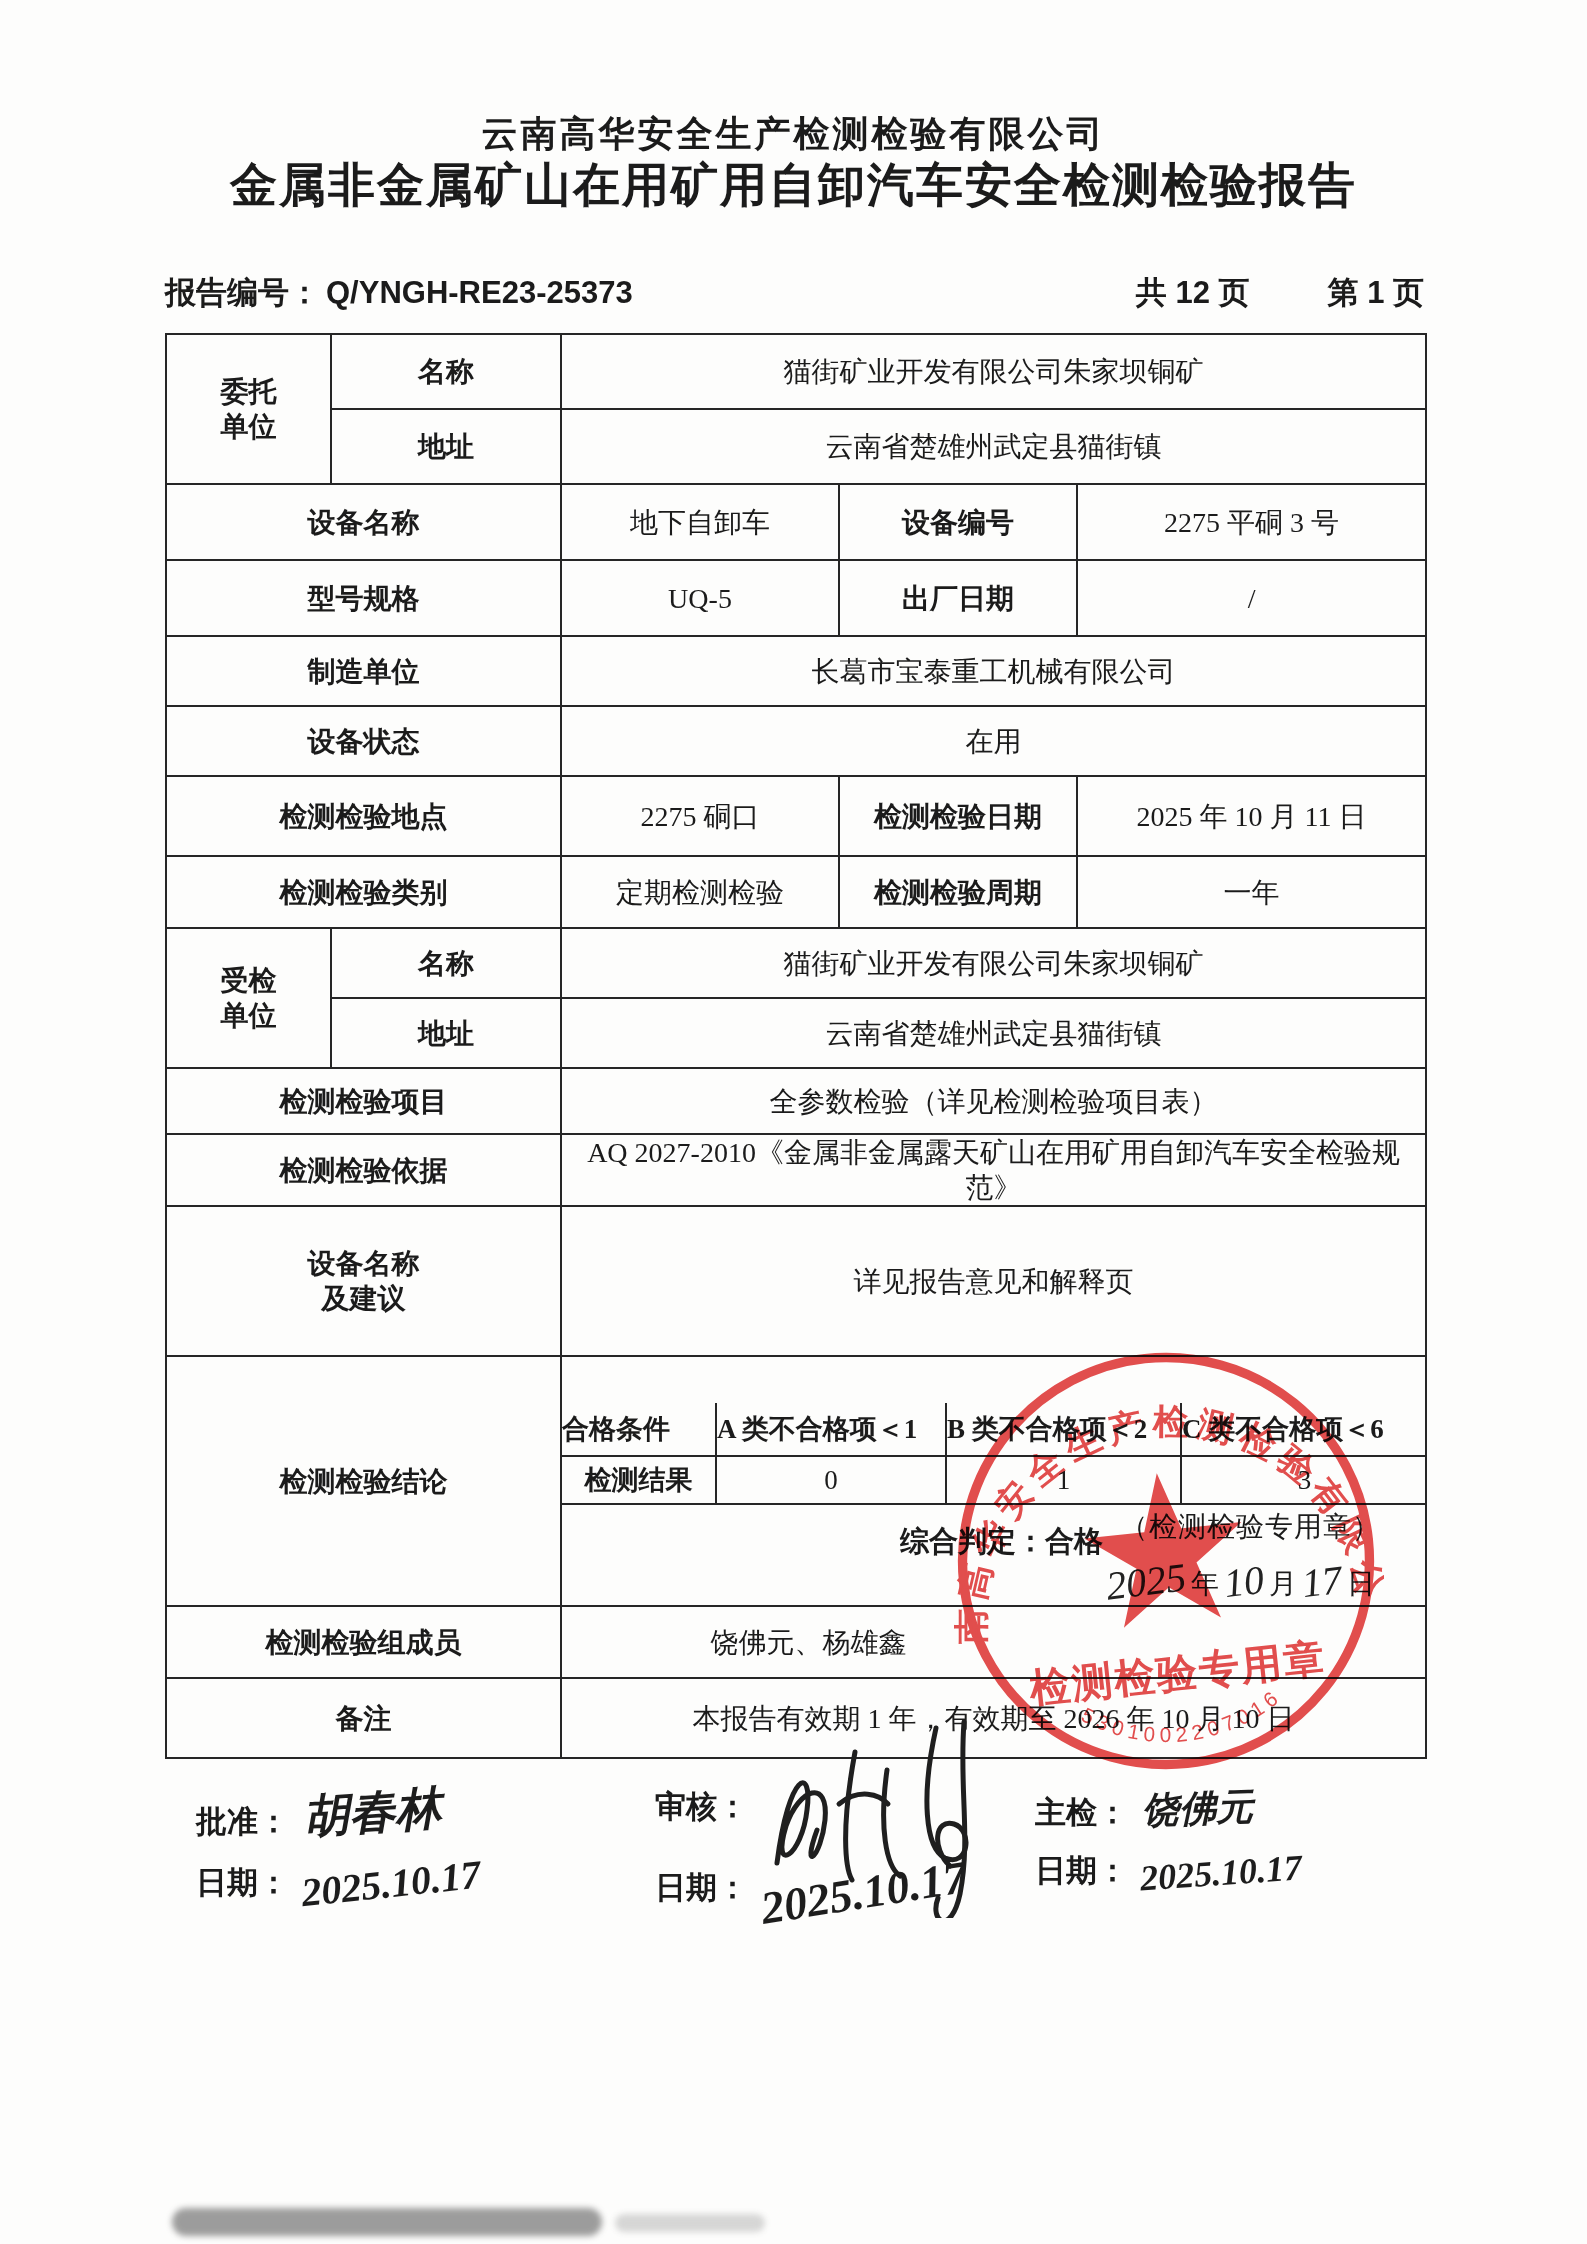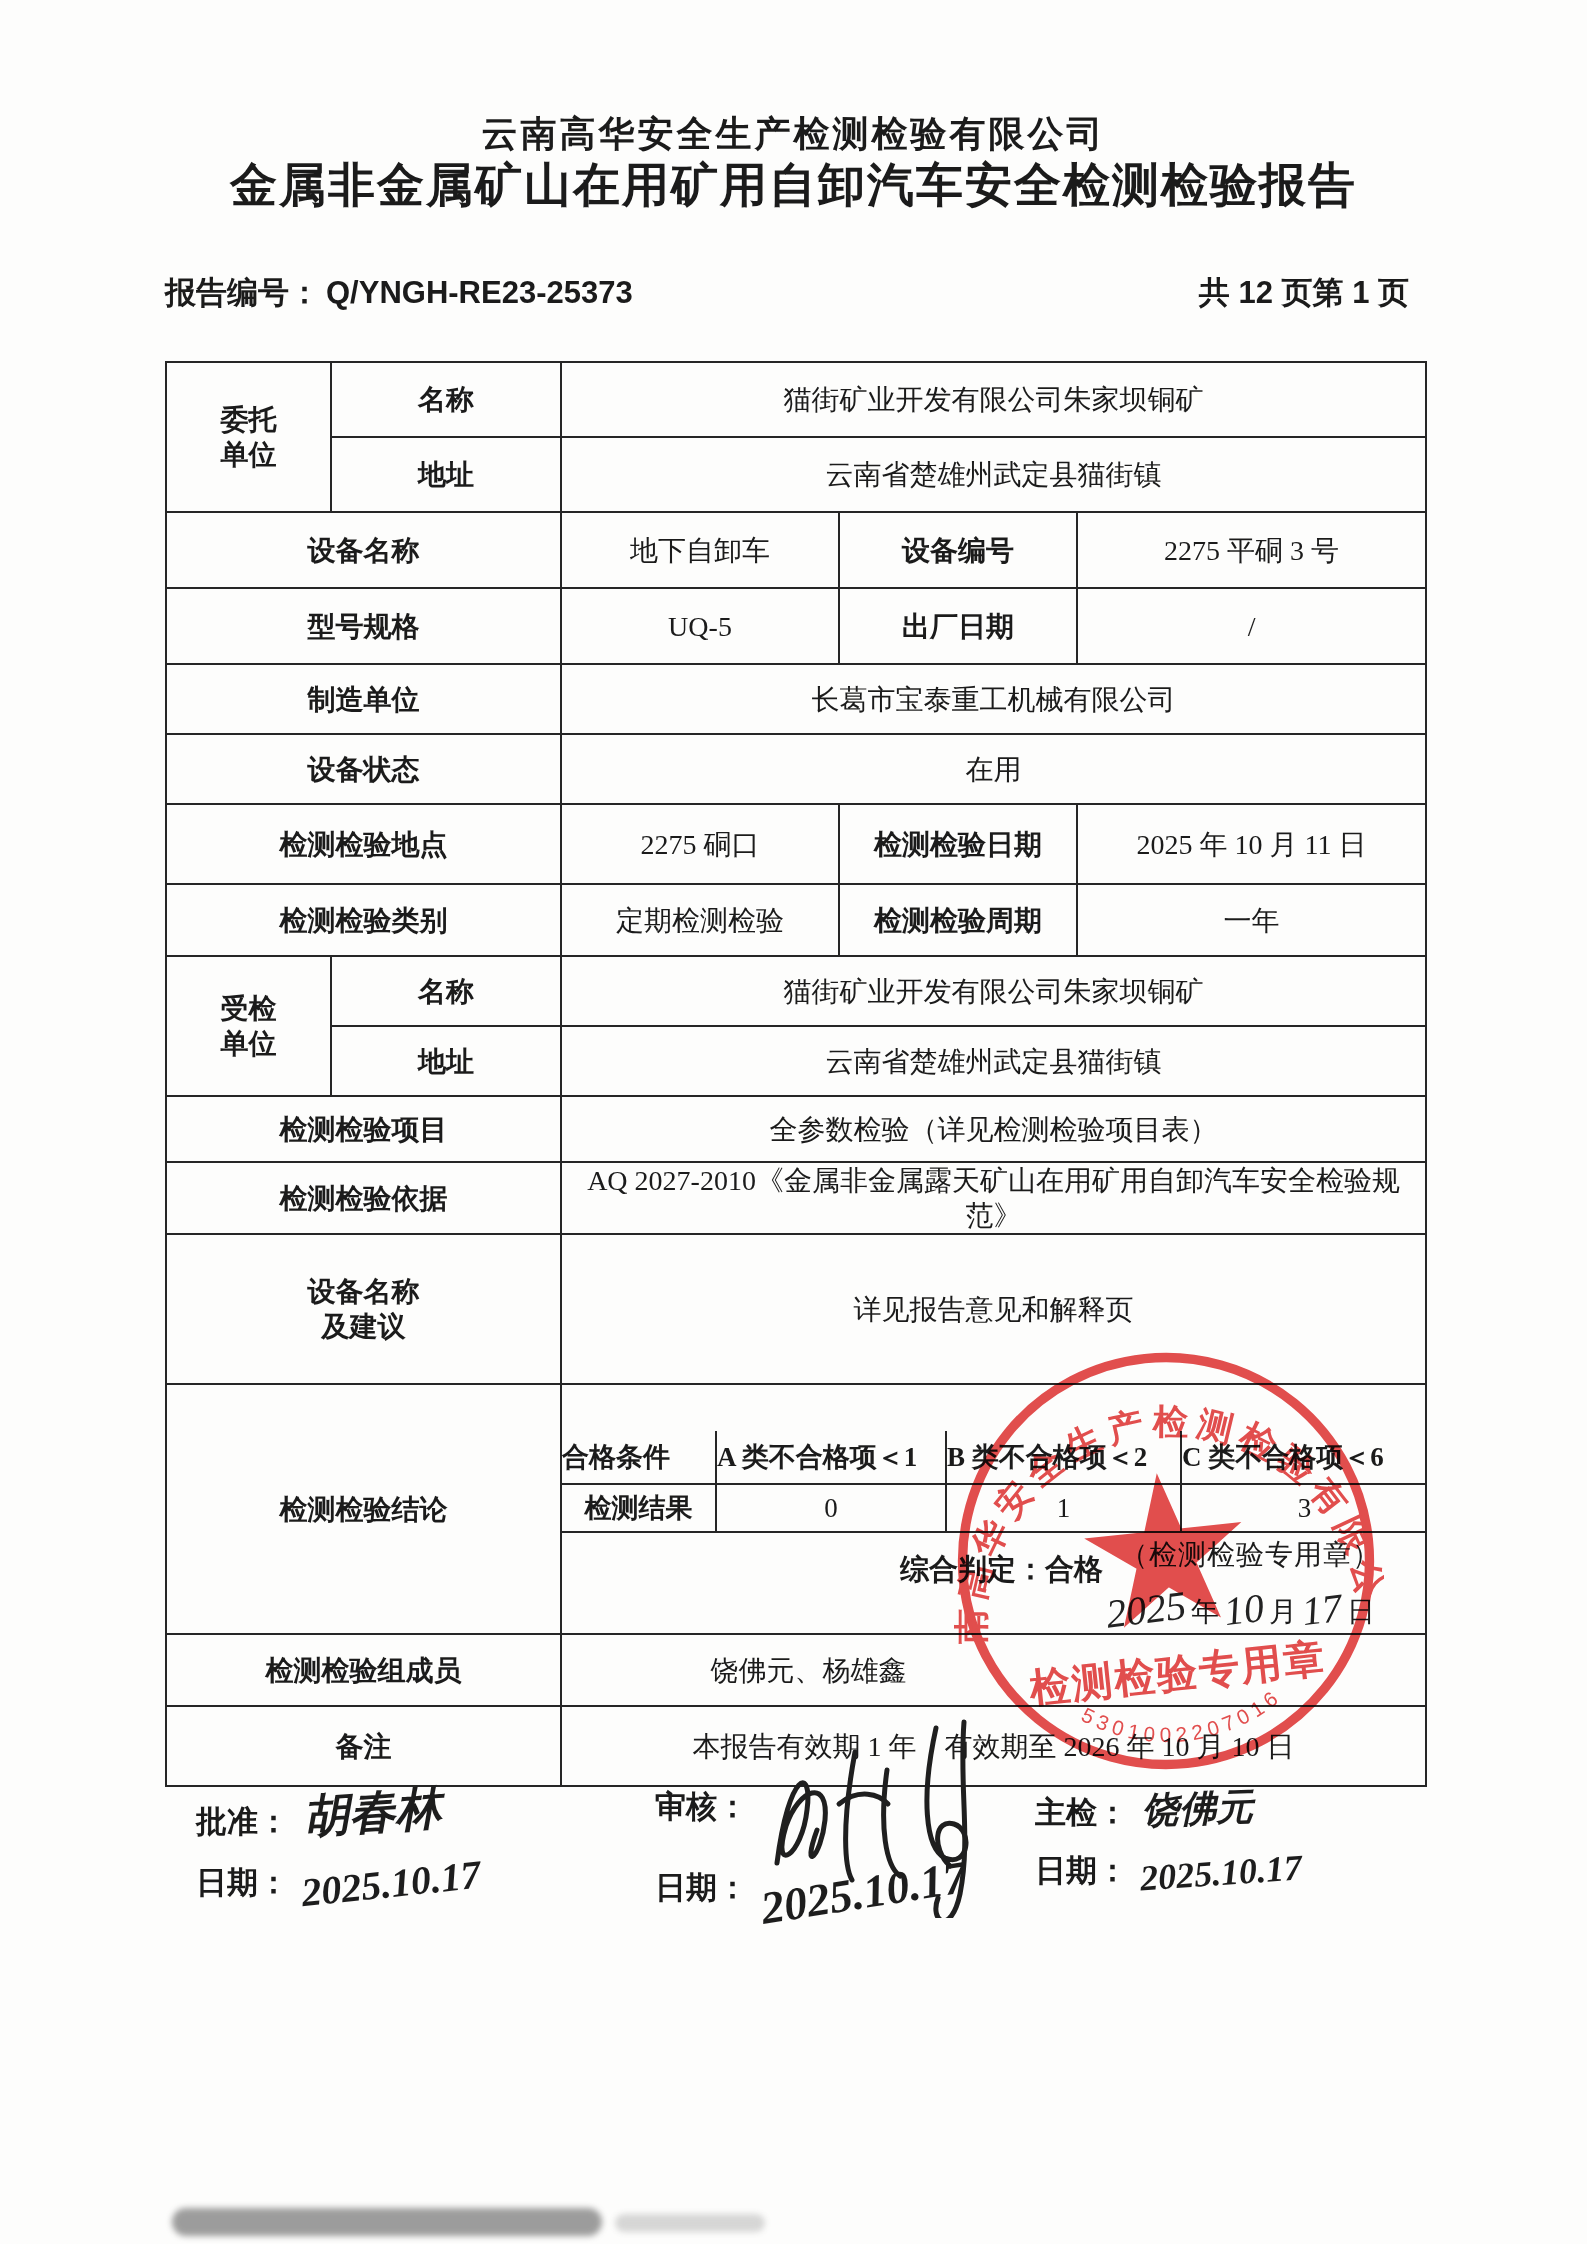--- a/index.html
+++ b/index.html
@@ -8,23 +8,23 @@
   .hdr-company{position:absolute;top:110px;left:0;width:100%;text-align:center;
         font-family:"Liberation Sans","DejaVu Sans",sans-serif;font-weight:bold;
         font-size:36px;letter-spacing:3px;}
   .hdr-title{position:absolute;top:154px;left:0;width:100%;text-align:center;
         font-family:"Liberation Sans","DejaVu Sans",sans-serif;font-weight:bold;
         font-size:47px;letter-spacing:2px;}
   .report-line{position:absolute;top:272px;left:165px;width:1260px;display:flex;
         justify-content:space-between;align-items:flex-end;
         font-family:"Liberation Sans","DejaVu Sans",sans-serif;font-weight:bold;font-size:31px;}
   .report-line .left span{margin-right:6px;}
-  .pages{display:flex;margin-right:16px;}
+  .pages{display:flex;gap:78px;margin-right:1px;}
   table.rpt{position:absolute;top:333px;left:165px;width:1260px;border-collapse:collapse;
-        table-layout:fixed;margin-top:28px;}
+        table-layout:fixed;}
   table.rpt td{border:2.6px solid #262626;padding:0;text-align:center;vertical-align:middle;
         font-size:28px;line-height:1.25;}
   .lbl{font-weight:bold;}
   .ml{white-space:pre-line;}
   .rh75{height:75px}.rh76{height:76px}.rh70{height:70px}.rh80{height:80px}
   .rh72{height:72px}.rh66{height:66px}.rh150{height:150px}.rh250{height:250px}
   td.concl-cell{position:relative;vertical-align:top;text-align:left;}
   .sub{display:grid;grid-template-columns:155px 230px 235px 245px;}
   .sub .c{height:52px;line-height:52px;border-bottom:2.6px solid #262626;
         border-right:2.6px solid #262626;text-align:left;font-weight:bold;font-size:27px;}

